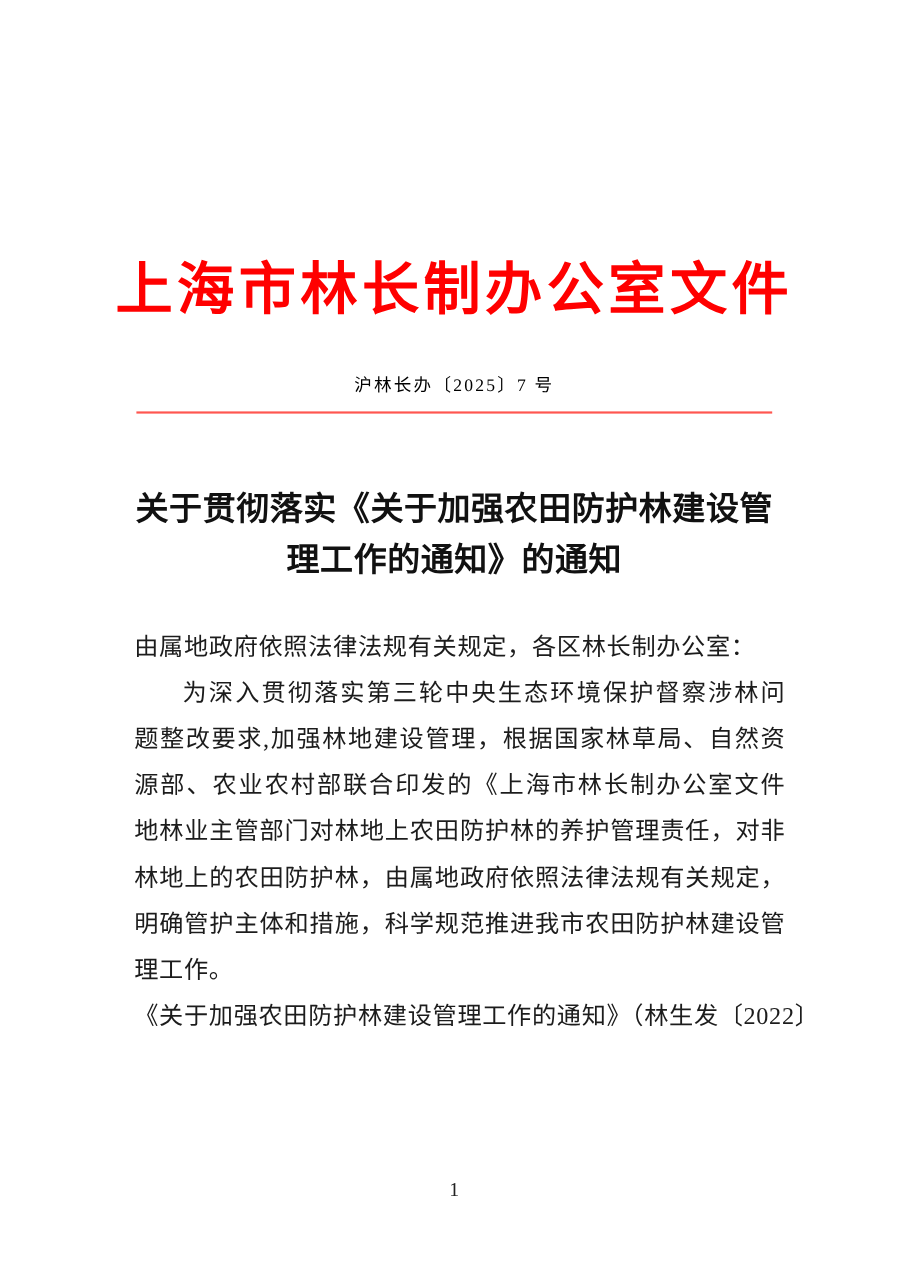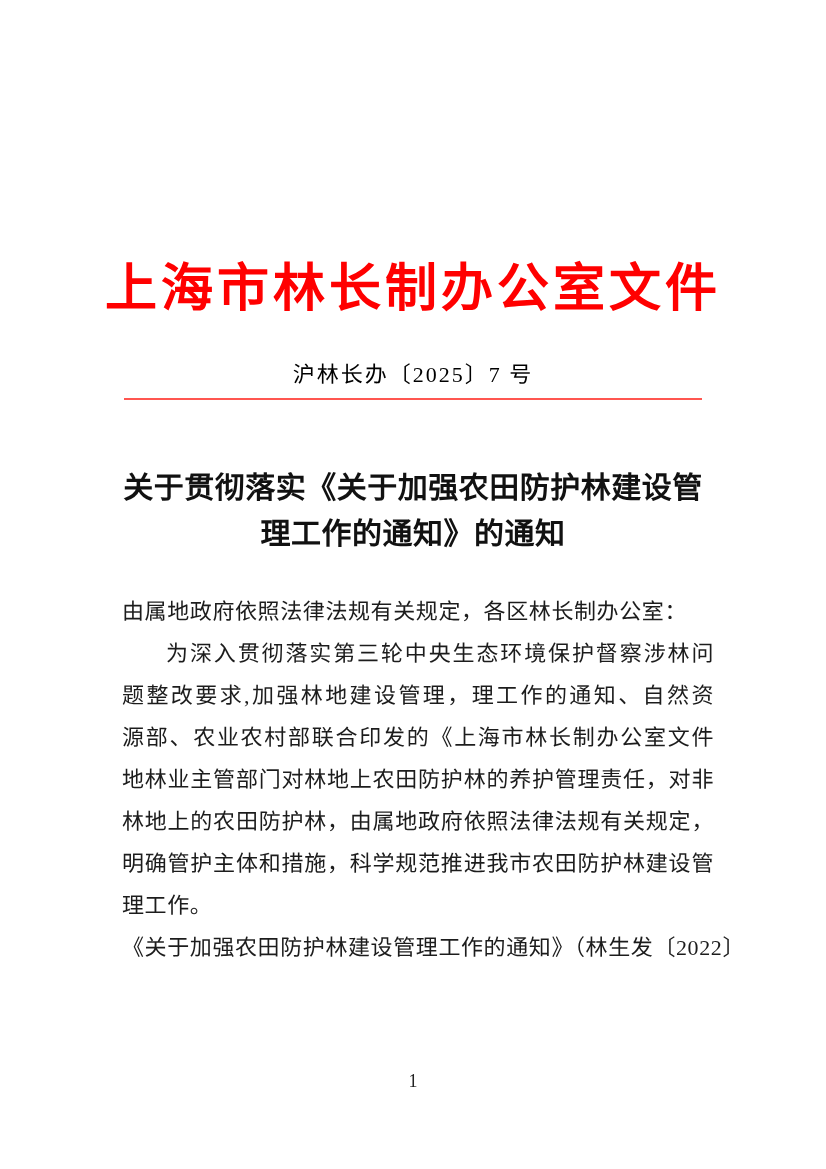--- a/index.html
+++ b/index.html
@@ -19,27 +19,26 @@
   
   .doc-header {
     padding-top: 236px;
     text-align: center;
     font-size: 52px;
     line-height: 58px;
     font-weight: bold;
     letter-spacing: 4px;
     white-space: nowrap;
     font-family: "Liberation Serif", "DejaVu Serif", serif;
-    margin-top: 24px;
   }
   
   .doc-number {
     margin-top: 45px;
     text-align: center;
-    font-size: 22px;
+    font-size: 16px;
     line-height: 24px;
     letter-spacing: 2px;
   }
   
   .red-divider {
     width: 578px;
     height: 2px;
     margin: 11px auto 0;
   }
   
@@ -93,21 +92,21 @@
 
   <div class="doc-number">沪林长办〔2025〕7 号</div>
 
   <div class="red-divider" style="background: rgb(255, 86, 80);"></div>
 
   <h1 class="doc-title">关于贯彻落实《关于加强农田防护林建设管理工作的通知》的通知</h1>
 
   <div class="doc-body" style="color: rgb(28, 28, 28);">
       <div class="body-line last">由属地政府依照法律法规有关规定，各区林长制办公室：</div>
       <div class="body-line indent">为深入贯彻落实第三轮中央生态环境保护督察涉林问</div>
-      <div class="body-line">题整改要求,加强林地建设管理，理工作的通知、自然资</div>
+      <div class="body-line">题整改要求,加强林地建设管理，根据国家林草局、自然资</div>
       <div class="body-line">源部、农业农村部联合印发的《上海市林长制办公室文件</div>
       <div class="body-line">地林业主管部门对林地上农田防护林的养护管理责任，对非</div>
       <div class="body-line">林地上的农田防护林，由属地政府依照法律法规有关规定，</div>
       <div class="body-line">明确管护主体和措施，科学规范推进我市农田防护林建设管</div>
       <div class="body-line last">理工作。</div>
       <div class="body-line last">《关于加强农田防护林建设管理工作的通知》（林生发〔2022〕</div>
     </div>
 
   <div class="page-number">1</div>
 </div>

